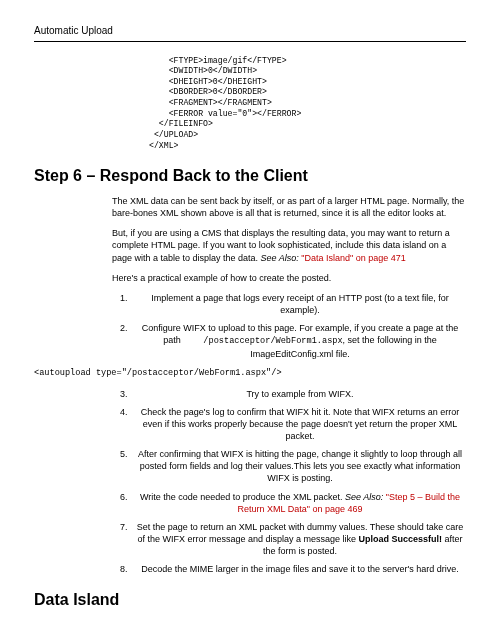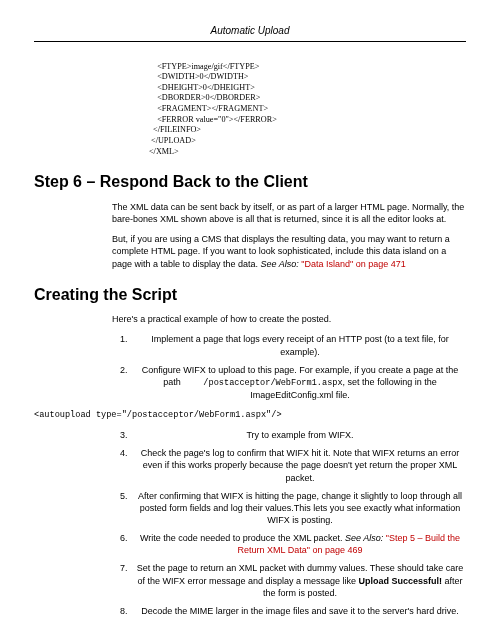--- a/index.html
+++ b/index.html
@@ -13,29 +13,28 @@
     width: 500px;
   }
   .page {
     padding: 24px 34px 18px 34px;
     box-sizing: border-box;
     width: 500px;
     min-height: 633px;
     position: relative;
   }
   .top-header {
-    text-align: center;
-    font-style: italic;
+    text-align: left;
     font-size: 10px;
     border-bottom: 1px solid #000;
     padding-bottom: 3px;
-    margin-bottom: 20px;
+    margin-bottom: 14px;
   }
   .code-block {
-    font-family: Liberation Serif, serif;
+    font-family: Liberation Mono, monospace;
     font-size: 8.2px;
     white-space: pre;
     margin-left: 115px;
     margin-bottom: 12px;
     line-height: 1.3;
   }
   h2.section {
     font-size: 16px;
     font-weight: bold;
     margin: 14px 0 8px 0;
@@ -90,21 +89,20 @@
 &lt;/XML&gt;</div>
 
   <h2 class="section">Step 6 – Respond Back to the Client</h2>
   <div class="body-indent">
     <p class="body">The XML data can be sent back by itself, or as part of a larger HTML page. Normally, the bare-bones XML shown above is all that is returned, since it is all the editor looks at.</p>
     <p class="body">
       <span>But, if you are using a CMS that displays the resulting data, you may want to return a complete HTML page. If you want to look sophisticated, include this data island on a page with a table to display the data. </span><i><span>See Also: </span></i><span class="link">"Data Island" on page 471</span>
     </p>
   </div>
 
-  <h2 class="section">Creating the Script</h2>
   <div class="body-indent">
     <p class="body">Here's a practical example of how to create the posted.</p>
     <ol class="steps">
       <li><span>Implement a page that logs every receipt of an HTTP post (to a text file, for example).</span></li>
       <li>
         <span>Configure WIFX to upload to this page. For example, if you create a page at the path </span><span class="inline-code">/postacceptor/WebForm1.aspx</span><span>, set the following in the ImageEditConfig.xml file.</span>
       </li>
     </ol>
   </div>
   <span class="standalone-code">&lt;autoupload type="/postacceptor/WebForm1.aspx"/&gt;</span>

